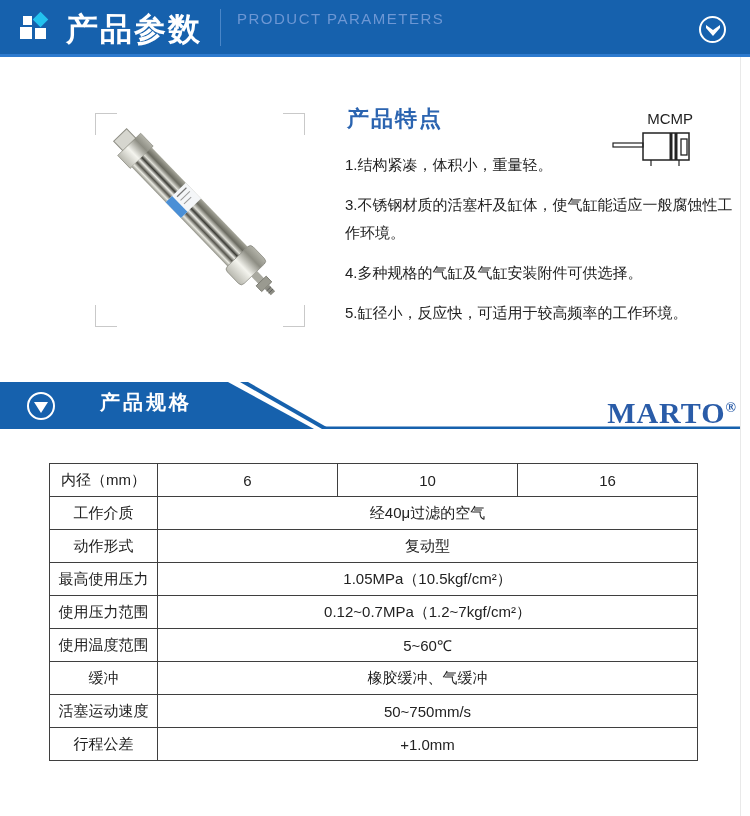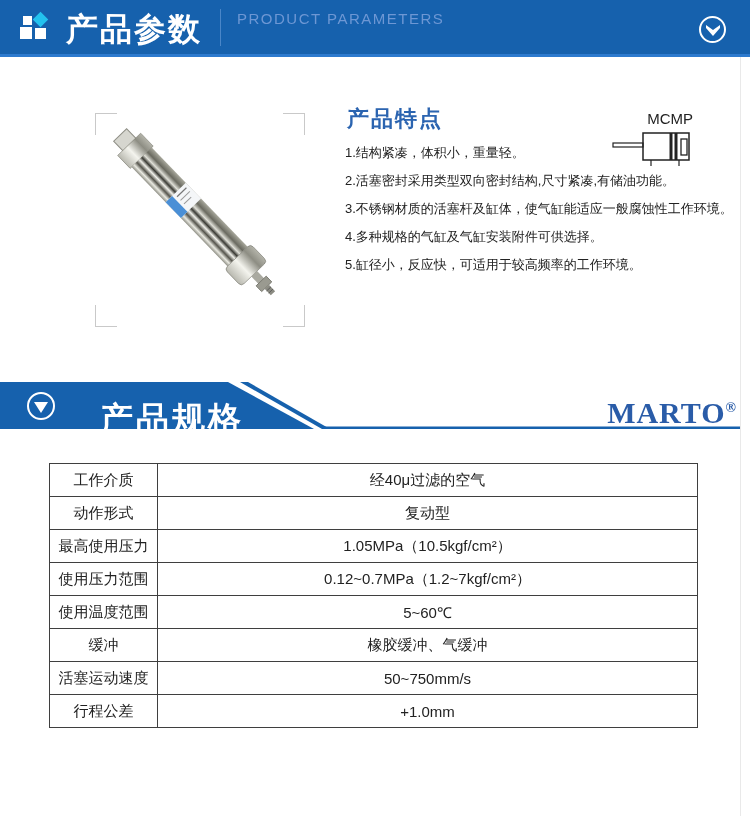--- a/index.html
+++ b/index.html
@@ -30,29 +30,29 @@
   .corner{position:absolute;width:22px;height:22px;}
   .corner.c-tl{left:95px;top:113px;border-left:1px solid #c9c9c9;border-top:1px solid #c9c9c9;}
   .corner.c-tr{left:283px;top:113px;border-right:1px solid #c9c9c9;border-top:1px solid #c9c9c9;}
   .corner.c-bl{left:95px;top:305px;border-left:1px solid #c9c9c9;border-bottom:1px solid #c9c9c9;}
   .corner.c-br{left:283px;top:305px;border-right:1px solid #c9c9c9;border-bottom:1px solid #c9c9c9;}
   .cylinder-svg{position:absolute;left:95px;top:113px;overflow:visible;}
 
   
   .features-title{position:absolute;left:347px;top:104px;font-size:22px;font-weight:bold;color:var(--feature-title);font-family:"Liberation Serif",serif;letter-spacing:2px;}
   .features-list{position:absolute;left:345px;top:139px;width:392px;list-style:none;}
-  .features-list li{font-size:13px;line-height:28px;color:var(--text);}
+  .features-list li{font-size:15px;line-height:28px;color:var(--text);margin-top:12px;}
 
   
   .mcmp-label{position:absolute;left:607px;top:110px;width:86px;text-align:right;font-size:15px;color:#222;}
   .mcmp-svg{position:absolute;left:605px;top:127px;}
 
   
   .banner-svg{position:absolute;left:0;top:380px;}
-  .banner-title{position:absolute;left:100px;top:389px;font-size:33px;font-weight:bold;color:#fff;letter-spacing:3px;margin-top:8px;}
+  .banner-title{position:absolute;left:100px;top:389px;font-size:20px;font-weight:bold;color:#fff;letter-spacing:3px;}
   .banner-circle{position:absolute;left:27px;top:392px;width:28px;height:28px;border:2px solid #fff;border-radius:50%;}
   .banner-circle svg{position:absolute;left:5px;top:8px;}
   .brand{position:absolute;right:13px;top:396px;font-family:"Liberation Serif",serif;font-weight:bold;font-size:30px;color:var(--brand);letter-spacing:1px;margin-left:30px;}
   .brand sup{font-size:14px;vertical-align:super;}
 
   
   .spec-table{position:absolute;left:49px;top:463px;width:648px;border-collapse:collapse;table-layout:fixed;}
   .spec-table td{border:1px solid var(--table-border);height:33px;text-align:center;vertical-align:middle;font-size:15px;color:var(--text);padding:0 4px;}
   .spec-table td.lbl{font-size:15px;}
 
@@ -119,21 +119,20 @@
       <rect x="23" y="223" width="14" height="8" fill="#9a9a90" stroke="#6d6d64" stroke-width="0.8"></rect>
       <rect x="27" y="231" width="6" height="9" fill="#8b8b82"></rect>
       <line x1="27" y1="234" x2="33" y2="234" stroke="#555" stroke-width="0.8"></line>
       <line x1="27" y1="237" x2="33" y2="237" stroke="#555" stroke-width="0.8"></line>
     </g>
   </svg>
 
   <div class="features-title">产品特点</div>
   <ul class="features-list">
     <li>1.结构紧凑，体积小，重量轻。</li>
-    <li>2.活塞密封采用类型双向密封结构,尺寸紧凑,有储油功能。</li>
     <li>3.不锈钢材质的活塞杆及缸体，使气缸能适应一般腐蚀性工作环境。</li>
     <li>4.多种规格的气缸及气缸安装附件可供选择。</li>
     <li>5.缸径小，反应快，可适用于较高频率的工作环境。</li>
   </ul>
 
   <div class="mcmp-label">MCMP</div>
   <svg class="mcmp-svg" width="90" height="46" viewBox="0 0 90 46">
     <rect x="8" y="16" width="30" height="4" fill="none" stroke="#222" stroke-width="1.2"></rect>
     <rect x="38" y="6" width="46" height="27" fill="none" stroke="#222" stroke-width="1.5"></rect>
     <line x1="66" y1="6" x2="66" y2="33" stroke="#222" stroke-width="3"></line>
@@ -158,20 +157,26 @@
 
   <table class="spec-table">
     <colgroup>
         <col style="width:108px">
         <col style="width:180px">
         <col style="width:180px">
         <col style="width:180px">
       </colgroup>
     <tbody>
       <tr>
+        <td class="lbl">内径（mm）</td>
+        <td>6</td>
+        <td>10</td>
+        <td>16</td>
+      </tr>
+      <tr>
         <td class="lbl">工作介质</td>
         <td colspan="3">经40μ过滤的空气</td>
       </tr>
       <tr>
         <td class="lbl">动作形式</td>
         <td colspan="3">复动型</td>
       </tr>
       <tr>
         <td class="lbl">最高使用压力</td>
         <td colspan="3">1.05MPa（10.5kgf/cm²）</td>

